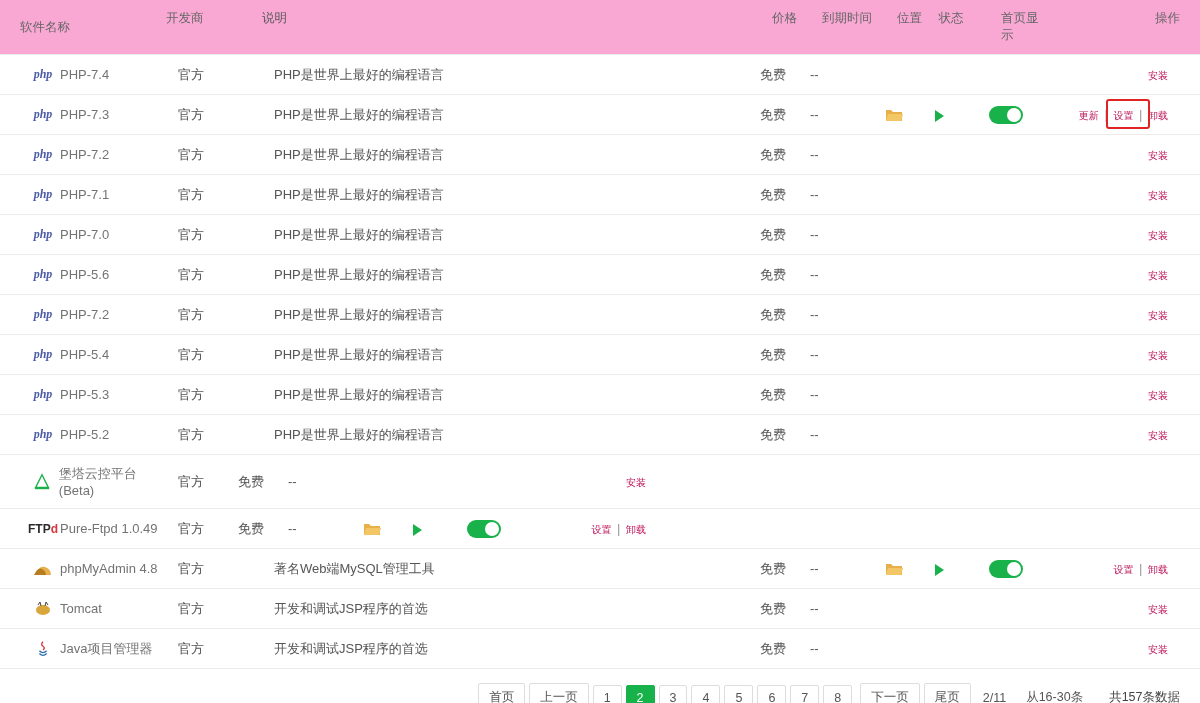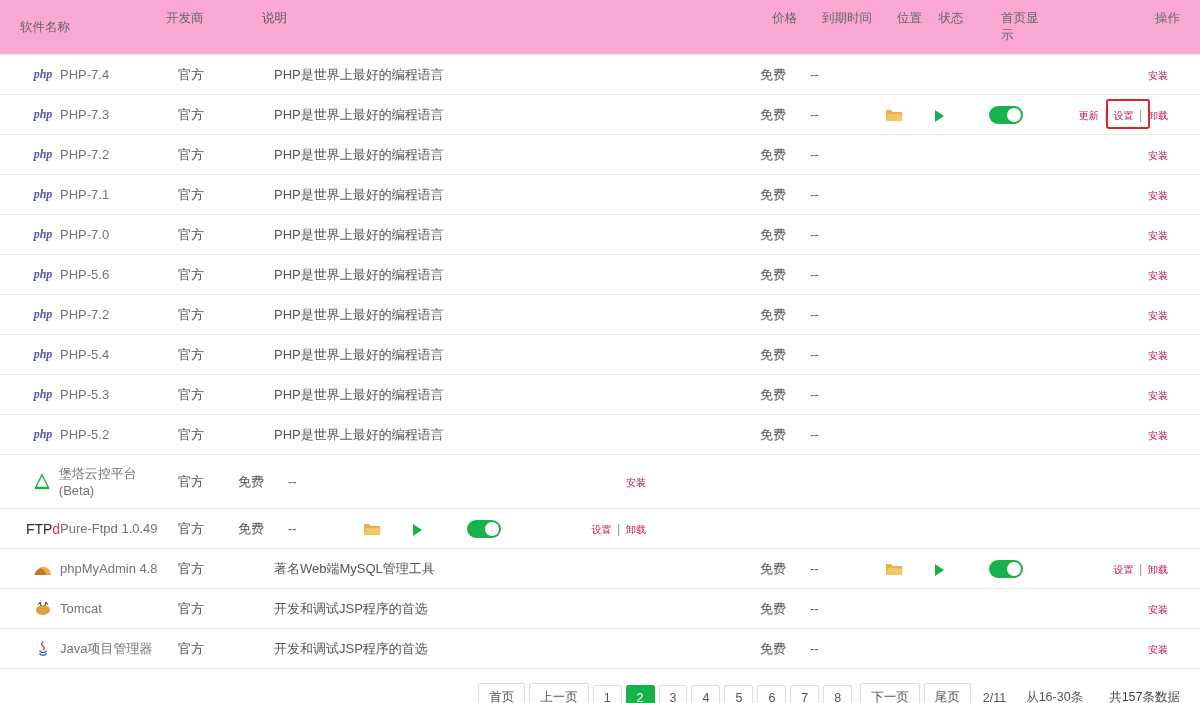--- a/index.html
+++ b/index.html
@@ -50,21 +50,21 @@
     display:inline-block; vertical-align:middle;
   }
   .folder-icon svg{display:block;}
   .play-icon{
     display:inline-block;width:0;height:0;border-left:9px solid #19b24a;border-top:6px solid transparent;border-bottom:6px solid transparent; vertical-align:middle;
   }
   .icon-box{
     width:22px;height:18px;display:inline-flex;align-items:center;justify-content:center;font-size:10px;font-style:italic;font-weight:bold;
   }
   .php-icon{color:#4a5ba4;font-family:Georgia,serif;font-style:italic;font-weight:bold;font-size:12px;}
-  .ftp-icon{color:#2a2a2a;font-weight:normal;font-size:14px;font-style:normal;}
+  .ftp-icon{color:#2a2a2a;font-weight:bold;font-size:12px;font-style:normal;}
   .ftp-icon .ar{color:#d9363e;}
   .name-text{ color:#737373; }
   .highlight-box{
     position:absolute;
     border:2.5px solid #e02424;
     border-radius:3px;
     pointer-events:none;
   }
   .pagination{
     display:flex; gap:4px; justify-content:flex-end;

